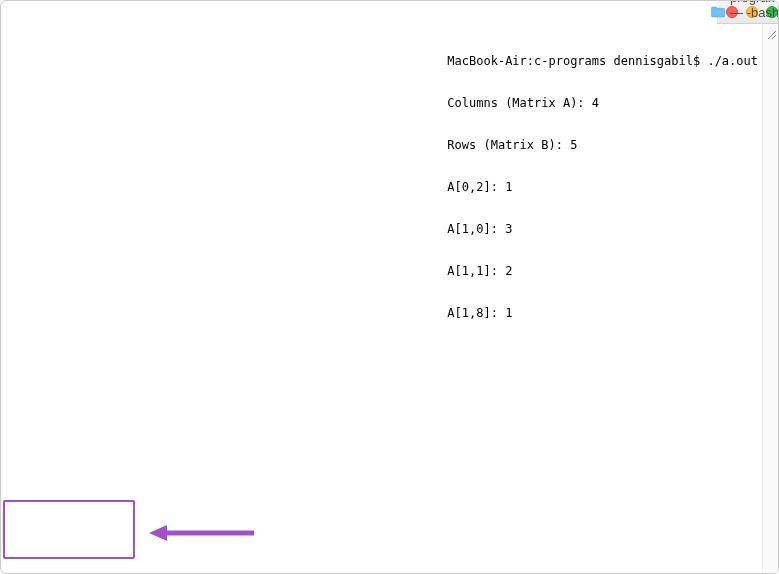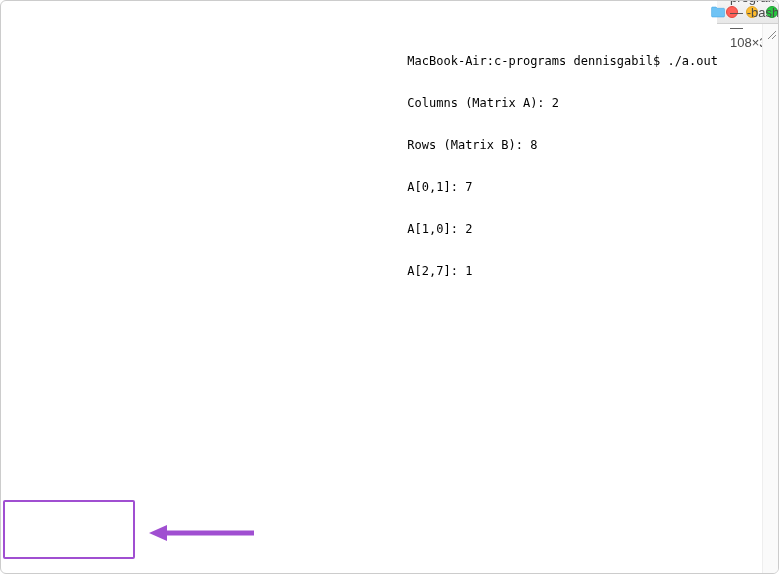--- a/index.html
+++ b/index.html
@@ -51,21 +51,20 @@
       gap: 5px;
       font-size: 13px;
       color: #4a4a4a;
     }
     .folder-icon svg { display: block; }
     .content-wrap {
       flex: 1;
       display: flex;
       position: relative;
       overflow: hidden;
-      gap: 40px;
     }
     .terminal {
       flex: 1;
       background: #fff;
       font-family: "Menlo", "Monaco", monospace;
       font-size: 12px;
       line-height: 14px;
       color: #000;
       padding: 2px 4px;
       white-space: pre;
@@ -117,25 +116,26 @@
         <svg width="15" height="12" viewBox="0 0 15 12">
           <path d="M1 2 C1 1.4 1.4 1 2 1 L5.5 1 L6.8 2.3 L13 2.3 C13.6 2.3 14 2.7 14 3.3 L14 10 C14 10.6 13.6 11 13 11 L2 11 C1.4 11 1 10.6 1 10 Z" fill="#6fc3f5" stroke="#3b9fe0" stroke-width="0.5"></path>
         </svg>
       </span>
       <span>c-programs — -bash — 108×39</span>
     </div>
   </div>
   <div class="content-wrap">
     <div class="terminal">
       <span class="line">MacBook-Air:c-programs dennisgabil$ ./a.out</span>
-      <span class="line">Columns (Matrix A): 2</span>
-      <span class="line">Rows (Matrix B): 8</span>
-      <span class="line">A[0,1]: 7</span>
-      <span class="line">A[1,0]: 2</span>
-      <span class="line">A[2,7]: 1</span>
+      <span class="line">Columns (Matrix A): 4</span>
+      <span class="line">Rows (Matrix B): 5</span>
+      <span class="line">A[0,2]: 1</span>
+      <span class="line">A[1,0]: 3</span>
+      <span class="line">A[1,1]: 2</span>
+      <span class="line">A[1,8]: 1</span>
       
       
       
       
       
       
       
       
       
       

